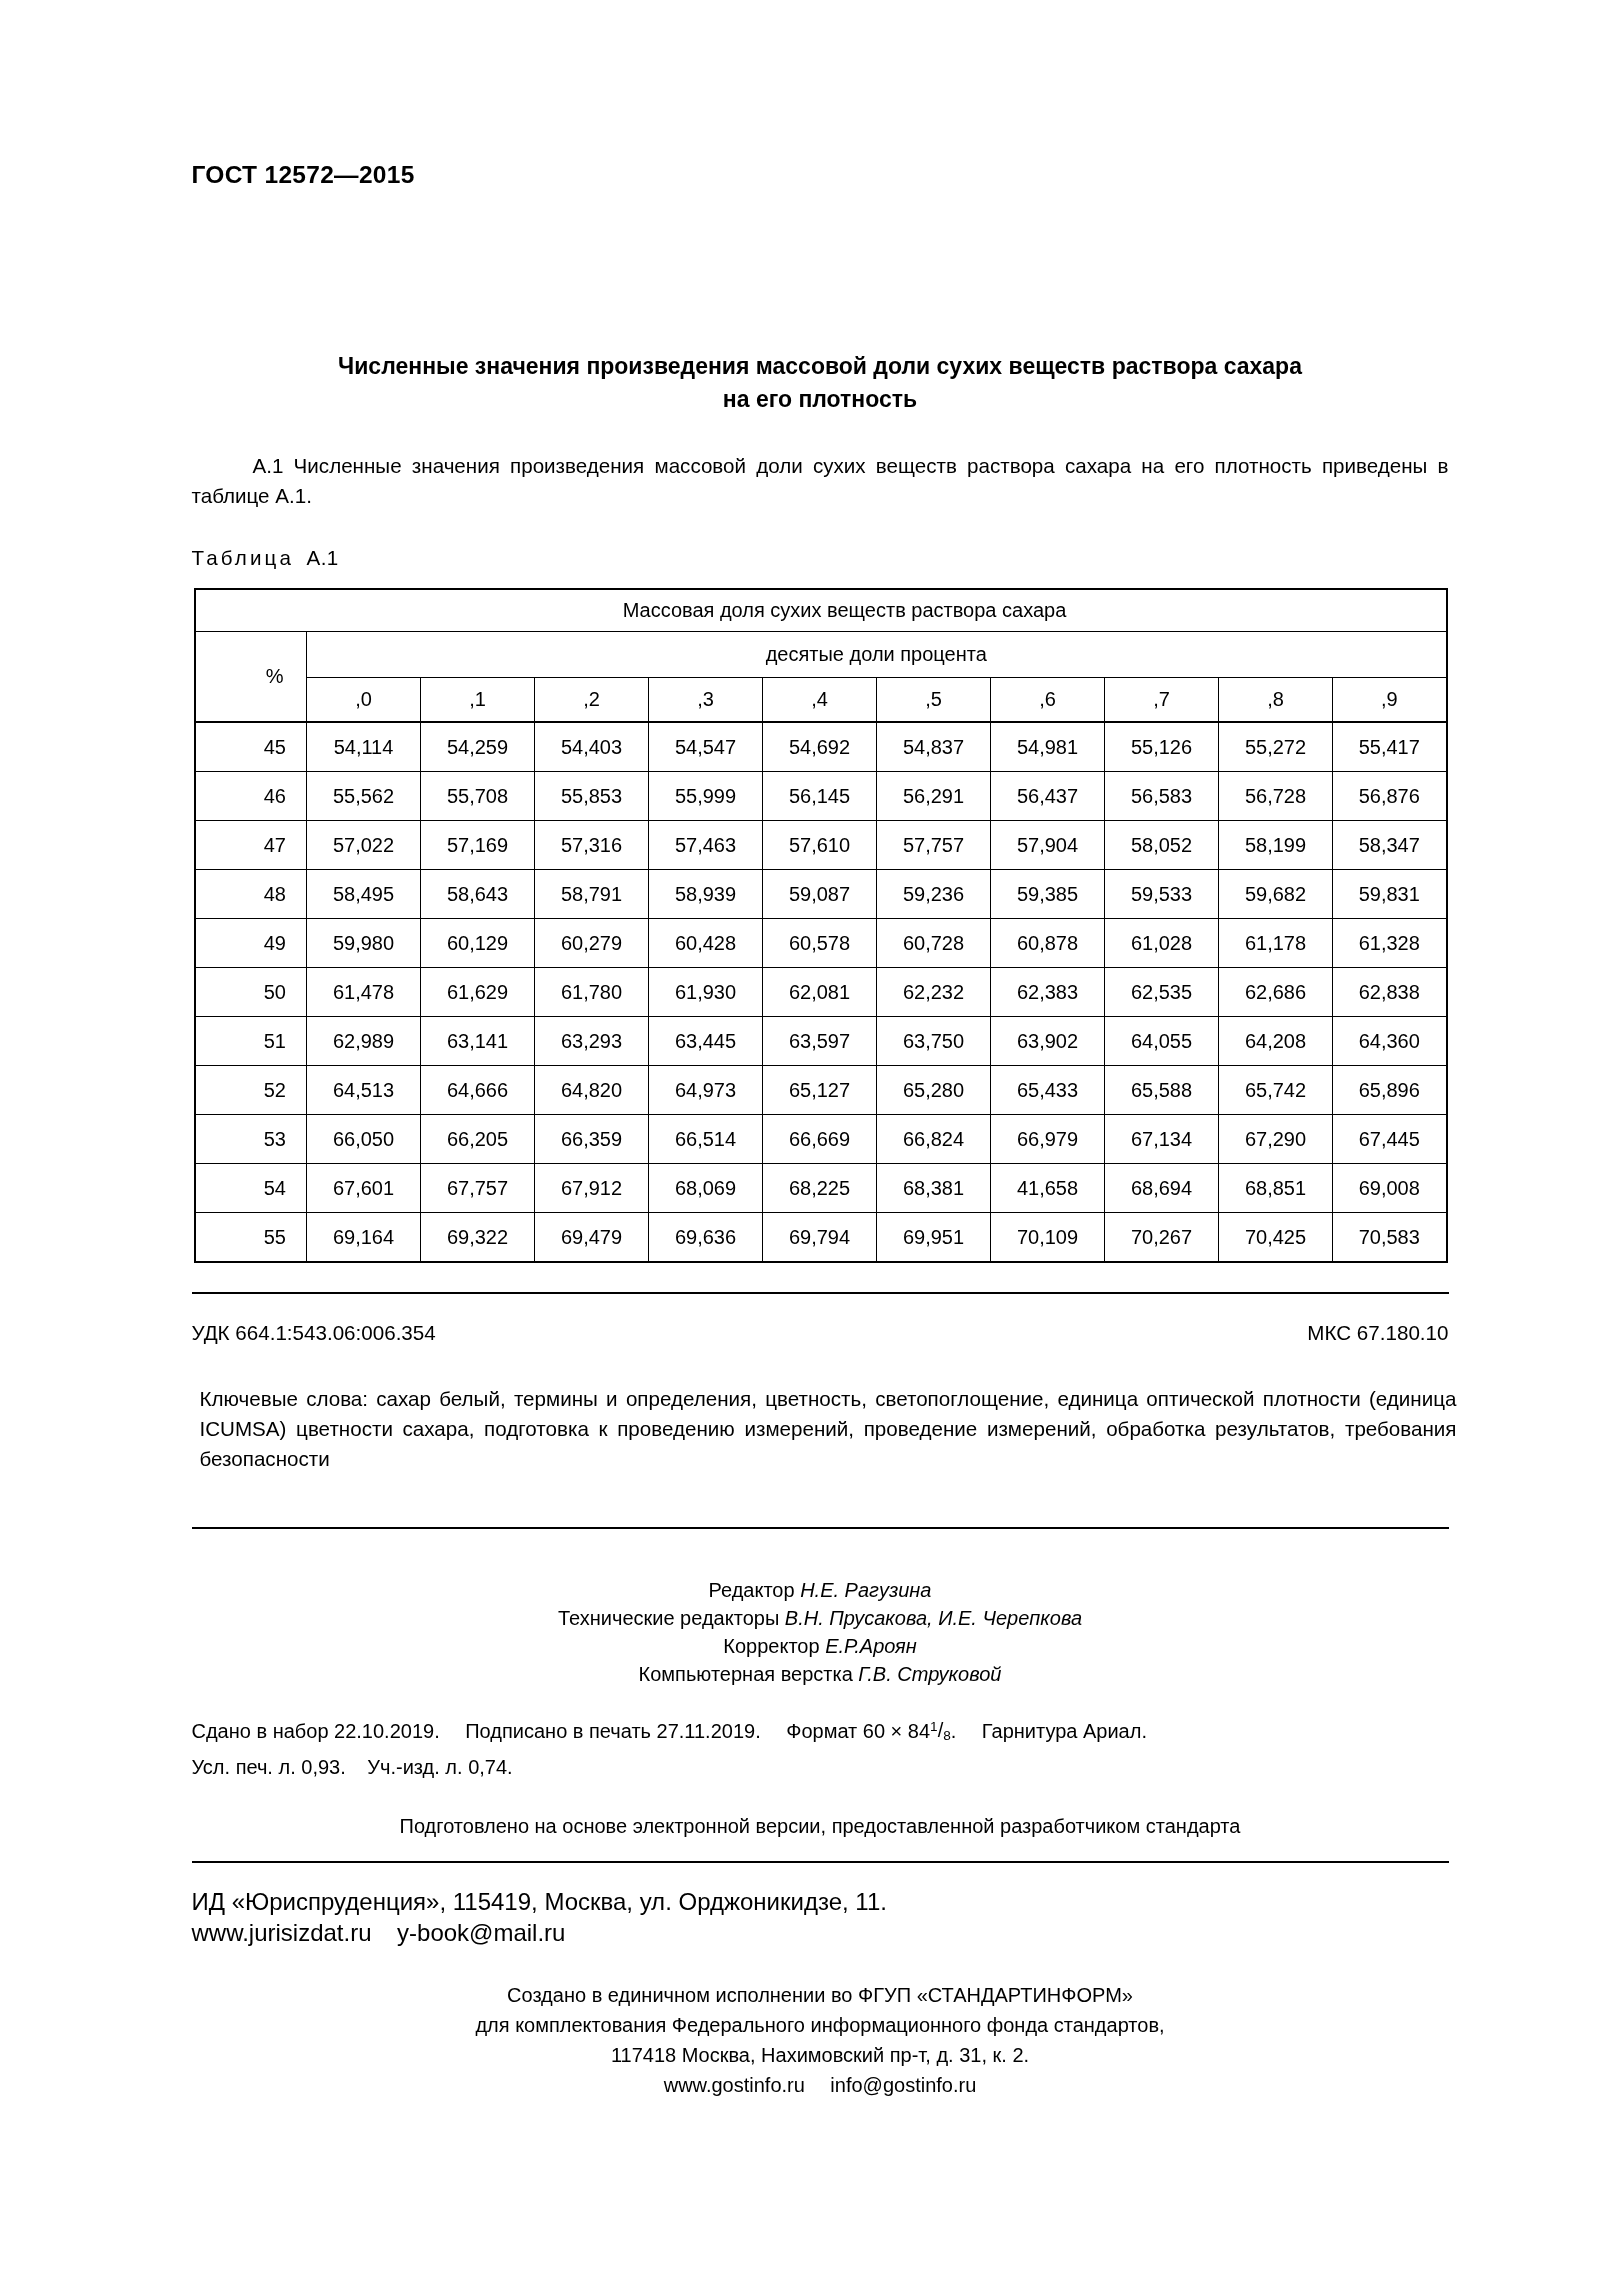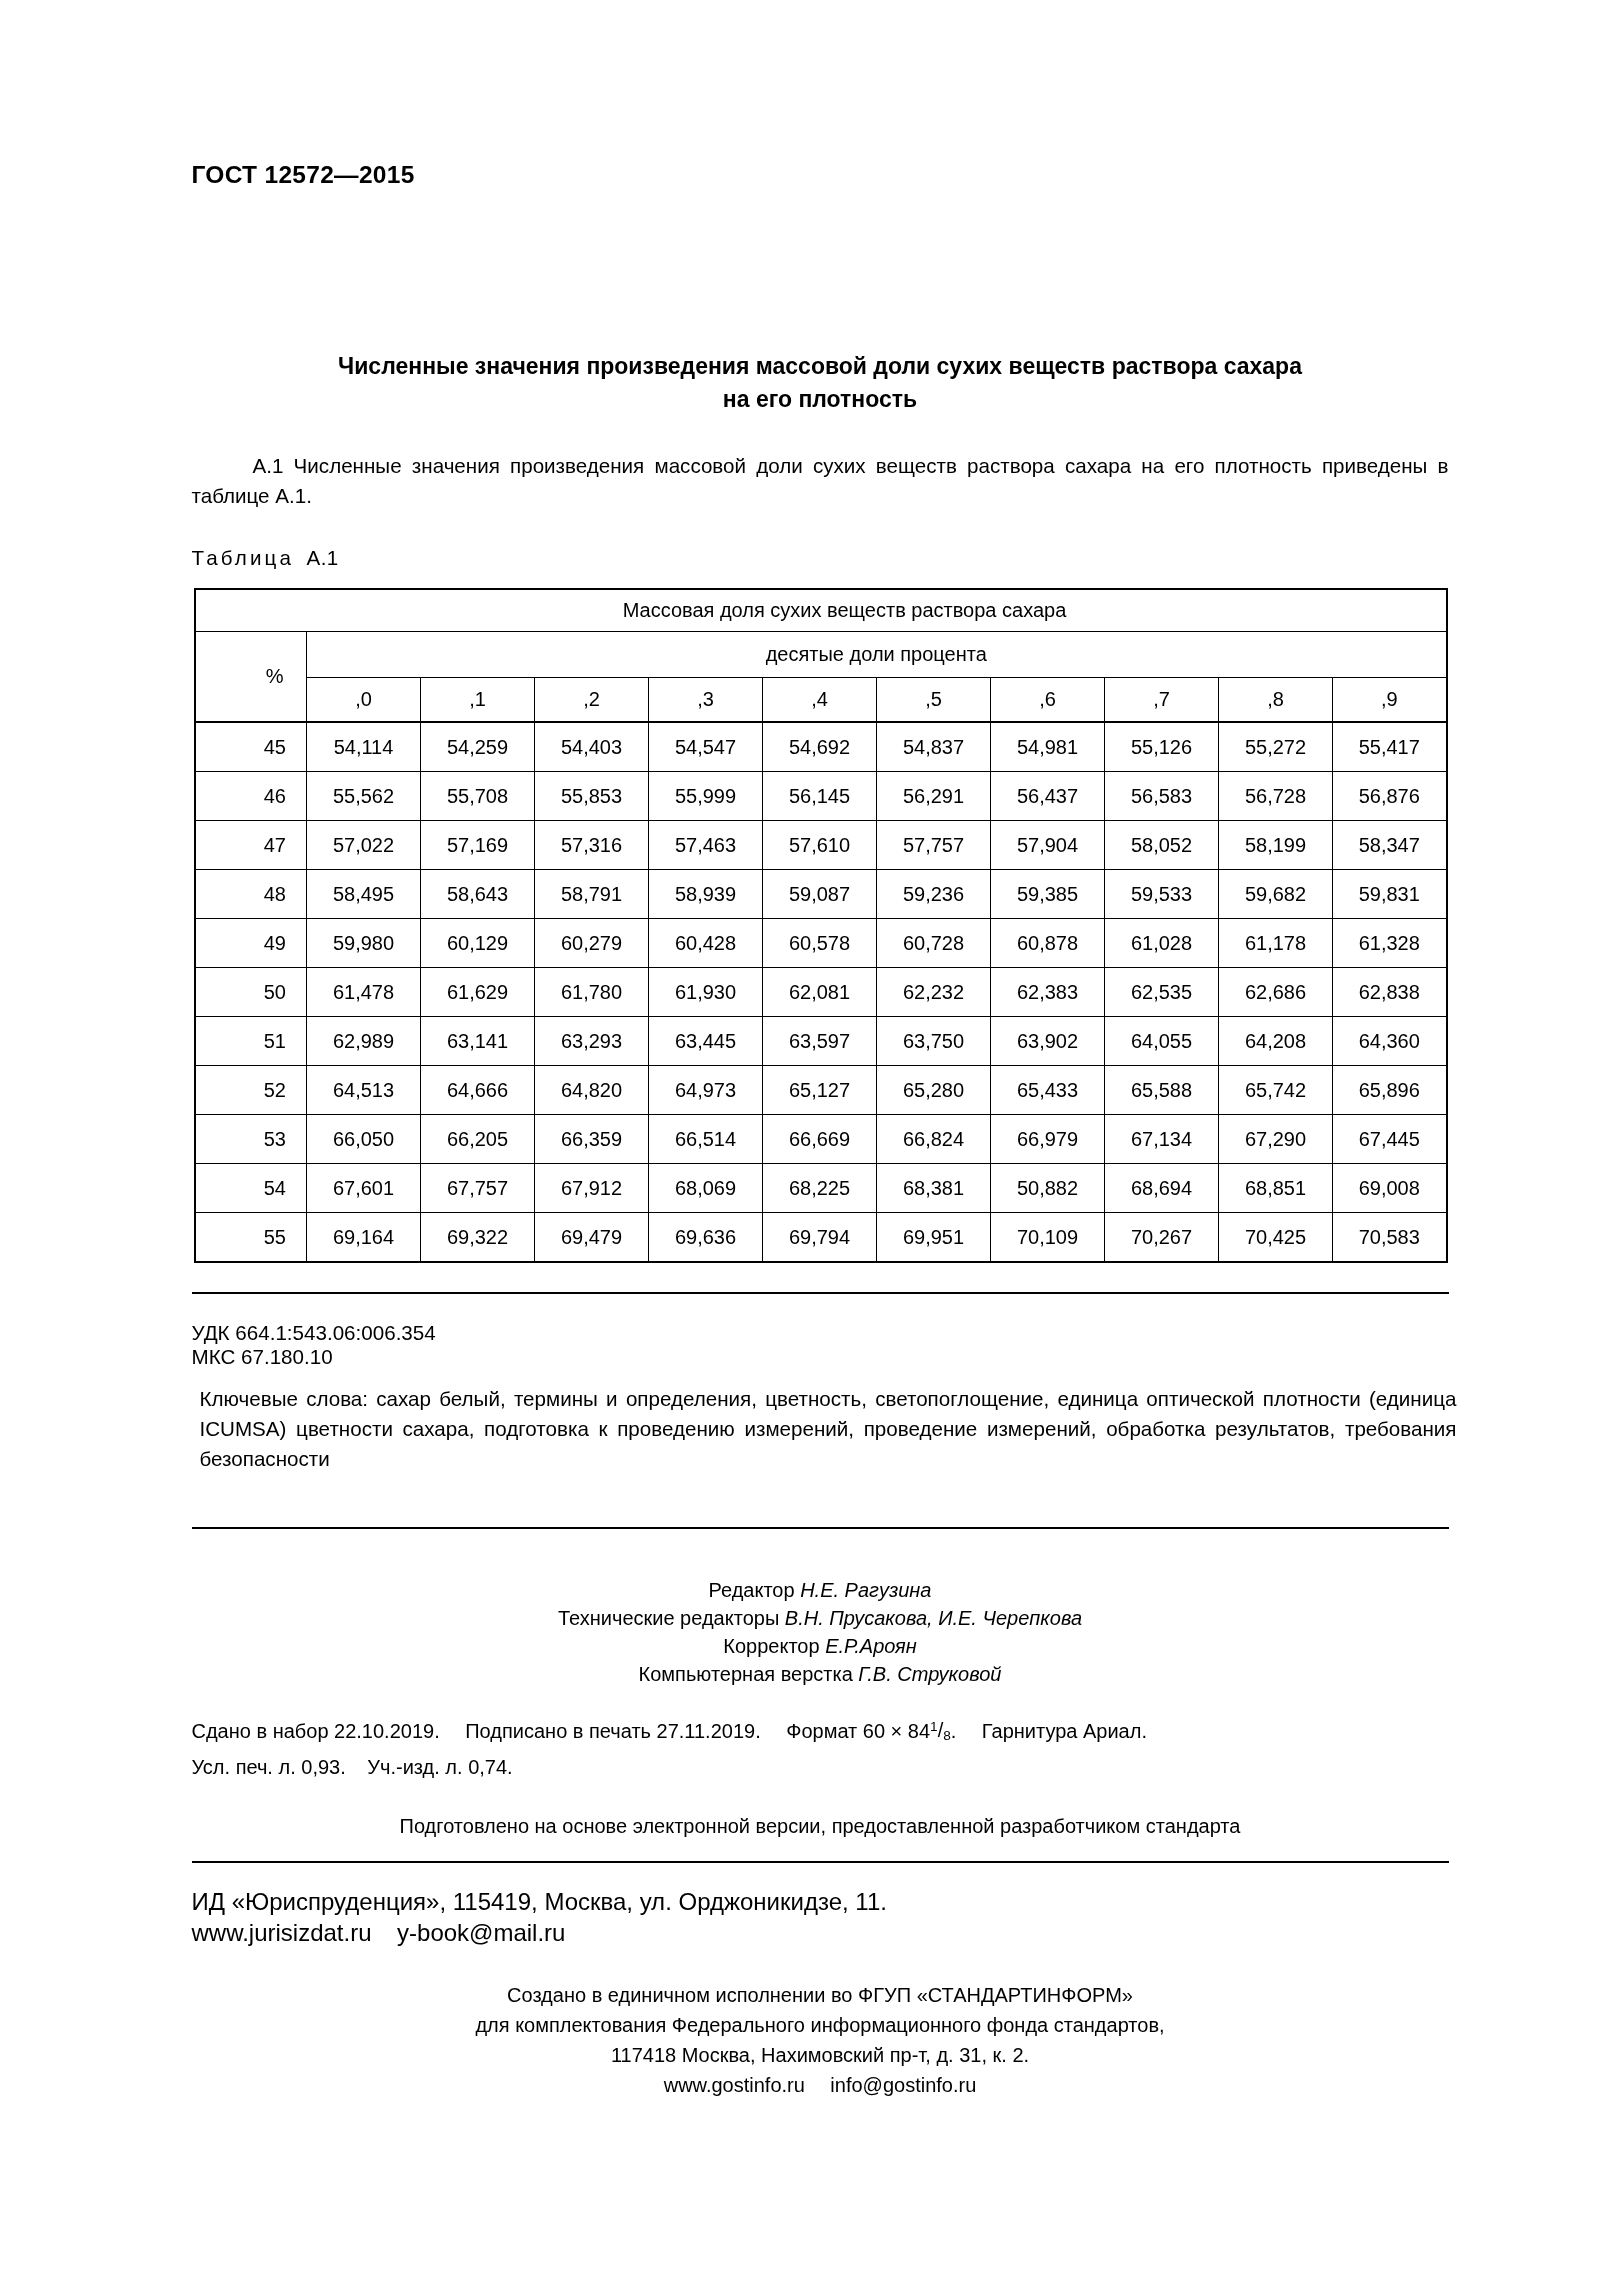--- a/index.html
+++ b/index.html
@@ -116,21 +116,20 @@
   }
 
   .udk-line {
     position: absolute;
     left: 184px;
     top: 1309px;
     width: 1257px;
     font-size: 20.6px;
     display: flex;
     justify-content: space-between;
-    flex-direction: column;
   }
 
   .keywords {
     position: absolute;
     left: 192px;
     top: 1372px;
     width: 1257px;
     font-size: 20.6px;
     line-height: 30px;
     text-align: justify;
@@ -370,21 +369,21 @@
             <td class="rgt">67,445</td>
           </tr>
           <tr>
             <td class="pct-cell lft">54</td>
             <td>67,601</td>
             <td>67,757</td>
             <td>67,912</td>
             <td>68,069</td>
             <td>68,225</td>
             <td>68,381</td>
-            <td>50,882</td>
+            <td>41,658</td>
             <td>68,694</td>
             <td>68,851</td>
             <td class="rgt">69,008</td>
           </tr>
           <tr>
             <td class="pct-cell lft">55</td>
             <td>69,164</td>
             <td>69,322</td>
             <td>69,479</td>
             <td>69,636</td>

